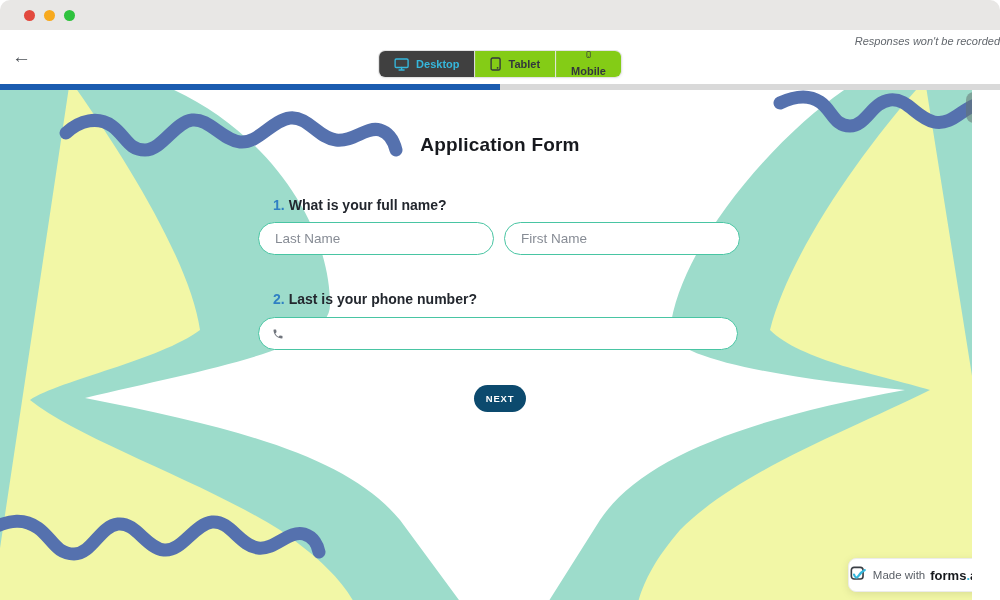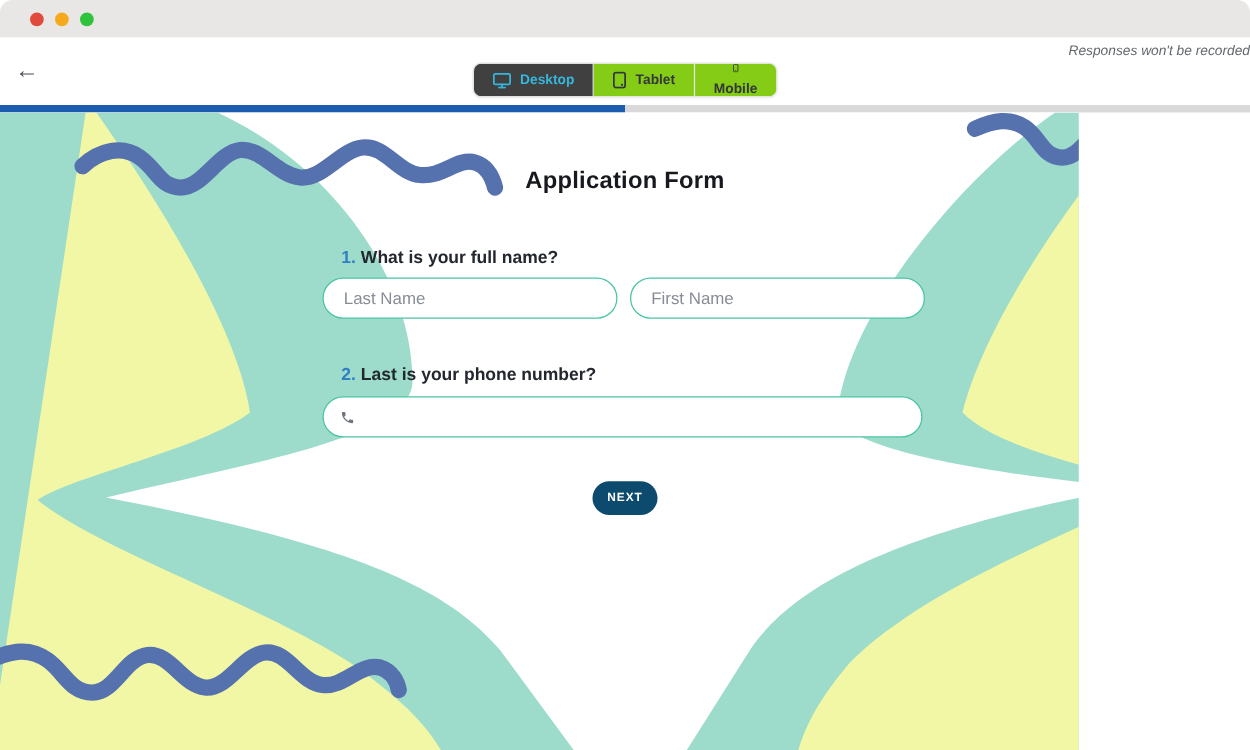--- a/index.html
+++ b/index.html
@@ -18,21 +18,21 @@
   .tab{display:flex;align-items:center;gap:7px;padding:0 15px;font-size:11px;font-weight:bold;color:#33373c;border-right:1px solid #e7e7e7;cursor:pointer;background:#84cc16;}
   .tab:last-child{border-right:none;flex-direction:column;}
   .tab.active{background:#404040;color:#35b7dc;}
   .tab svg{display:block;}
 
   
   .progress{height:6px;background:#d9d9d9;}
   .progress-fill{height:6px;background:#1b5cb0;}
 
   
-  .stage{position:absolute;left:0;top:90px;width:863px;height:510px;background:#fff;overflow:hidden;}
+  .stage{position:absolute;left:0;top:90px;width:972px;height:510px;background:#fff;overflow:hidden;}
   .decor{position:absolute;left:0;top:0;z-index:0;}
 
   .content{position:absolute;left:0;top:0;width:1000px;height:510px;z-index:1;}
   .form-title{position:absolute;left:0;right:0;top:44px;text-align:center;font-size:19px;font-weight:bold;color:#17191e;letter-spacing:.2px;}
   .q-label{position:absolute;left:273px;font-size:14px;font-weight:bold;color:#23272e;}
   .q-num{color:#2f80c3;margin-right:4px;}
   .q1{top:107px;} .q2{top:201px;}
   .text-input{box-sizing:border-box;height:33px;border:1px solid #49c5a3;border-radius:17px;background:#fff;font-family:"Liberation Sans",sans-serif;font-size:13.5px;color:#33373c;padding:0 16px;outline:none;}
   .text-input::placeholder{color:#878c95;}
   .row1{position:absolute;left:258px;top:132px;display:flex;gap:10px;}
@@ -132,15 +132,23 @@
       <div class="phone-wrap">
         <svg width="12" height="12" viewBox="0 0 24 24">
           <path d="M6.6 10.8c1.4 2.8 3.8 5.1 6.6 6.6l2.2-2.2c.3-.3.7-.4 1-.2 1.1.4 2.3.6 3.6.6.6 0 1 .4 1 1V20c0 .6-.4 1-1 1C10.6 21 3 13.4 3 4c0-.6.4-1 1-1h3.5c.6 0 1 .4 1 1 0 1.2.2 2.4.6 3.6.1.3 0 .7-.2 1l-2.3 2.2z" fill="#70757d"></path>
         </svg>
         <input type="text" placeholder="" style="">
       </div>
 
       <button class="next-btn">NEXT</button>
     </div>
 
+    <div class="badge">
+      <svg width="18" height="18" viewBox="0 0 20 20">
+        <rect x="1.5" y="1.5" width="13" height="13" rx="3" fill="none" stroke="#3a3f45" stroke-width="1.8"></rect>
+        <path d="M4.5 9.5 C6 13.5 7.5 13.8 9 11.5 C10.5 9.2 13.5 6 16.5 4.5" fill="none" stroke="#35b7dc" stroke-width="2.4" stroke-linecap="round"></path>
+      </svg>
+      <span class="made">Made with</span>
+      <span class="brand"><span>forms</span><span class="dot">.</span><span>app</span></span>
+    </div>
 
   </div>
 </div>
 
 </body></html>

